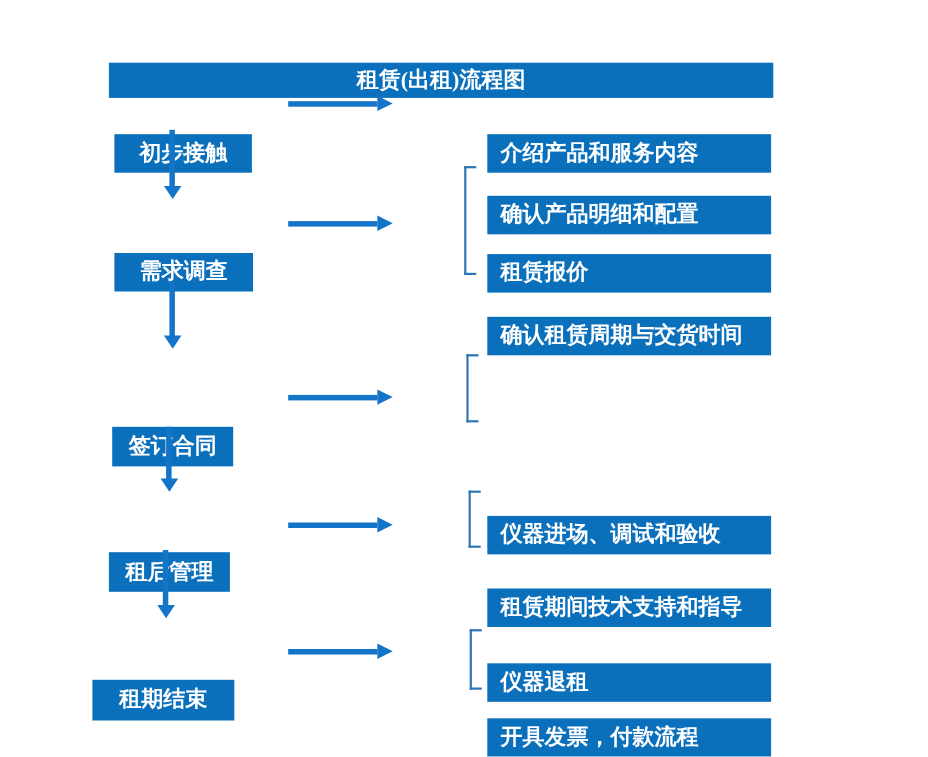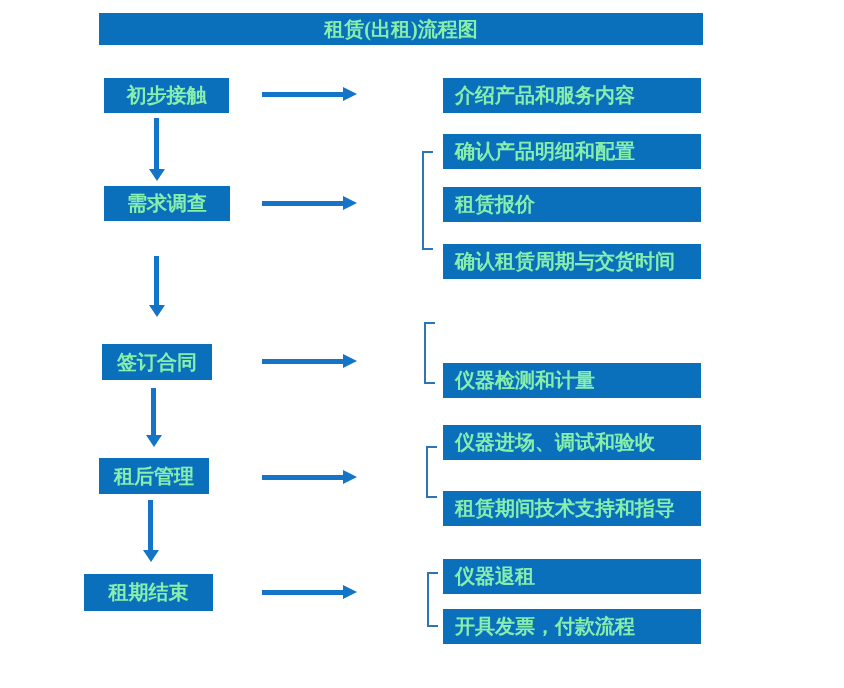--- a/index.html
+++ b/index.html
@@ -11,25 +11,26 @@
     position: relative;
     width: 844px;
     height: 688px;
     background: #ffffff;
     overflow: hidden;
     font-family: "Liberation Serif", "DejaVu Serif", serif;
   }
   .blue-box {
     position: absolute;
     background: #0b70bc;
-    color: #86efac;
+    color: #ffffff;
     font-weight: bold;
     font-size: 20px;
     box-sizing: border-box;
     white-space: nowrap;
+    margin-top: 44px;
   }
   .title-bar {
     left: 99px; top: 13px; width: 604px; height: 32px;
     line-height: 32px; text-align: center;
   }
   .step { text-align: center; }
   .step-1 { left: 104px; top: 78px;  width: 125px; height: 35px; line-height: 35px; }
   .step-2 { left: 104px; top: 186px; width: 126px; height: 35px; line-height: 35px; }
   .step-3 { left: 102px; top: 344px; width: 110px; height: 36px; line-height: 36px; }
   .step-4 { left: 99px;  top: 458px; width: 110px; height: 36px; line-height: 36px; }
@@ -104,21 +105,20 @@
   <div class="blue-box step step-1">初步接触</div>
   <div class="blue-box step step-2">需求调查</div>
   <div class="blue-box step step-3">签订合同</div>
   <div class="blue-box step step-4">租后管理</div>
   <div class="blue-box step step-5">租期结束</div>
 
   <div class="blue-box detail d0-0">介绍产品和服务内容</div>
   <div class="blue-box detail d1-0">确认产品明细和配置</div>
   <div class="blue-box detail d1-1">租赁报价</div>
   <div class="blue-box detail d1-2">确认租赁周期与交货时间</div>
-  <div class="blue-box detail d2-1">仪器检测和计量</div>
   <div class="blue-box detail d3-0">仪器进场、调试和验收</div>
   <div class="blue-box detail d3-1">租赁期间技术支持和指导</div>
   <div class="blue-box detail d4-0">仪器退租</div>
   <div class="blue-box detail d4-1">开具发票，付款流程</div>
 
   <div class="harrow ha-1">
     <div class="shaft"></div>
     <div class="head"></div>
   </div>
   <div class="harrow ha-2">

